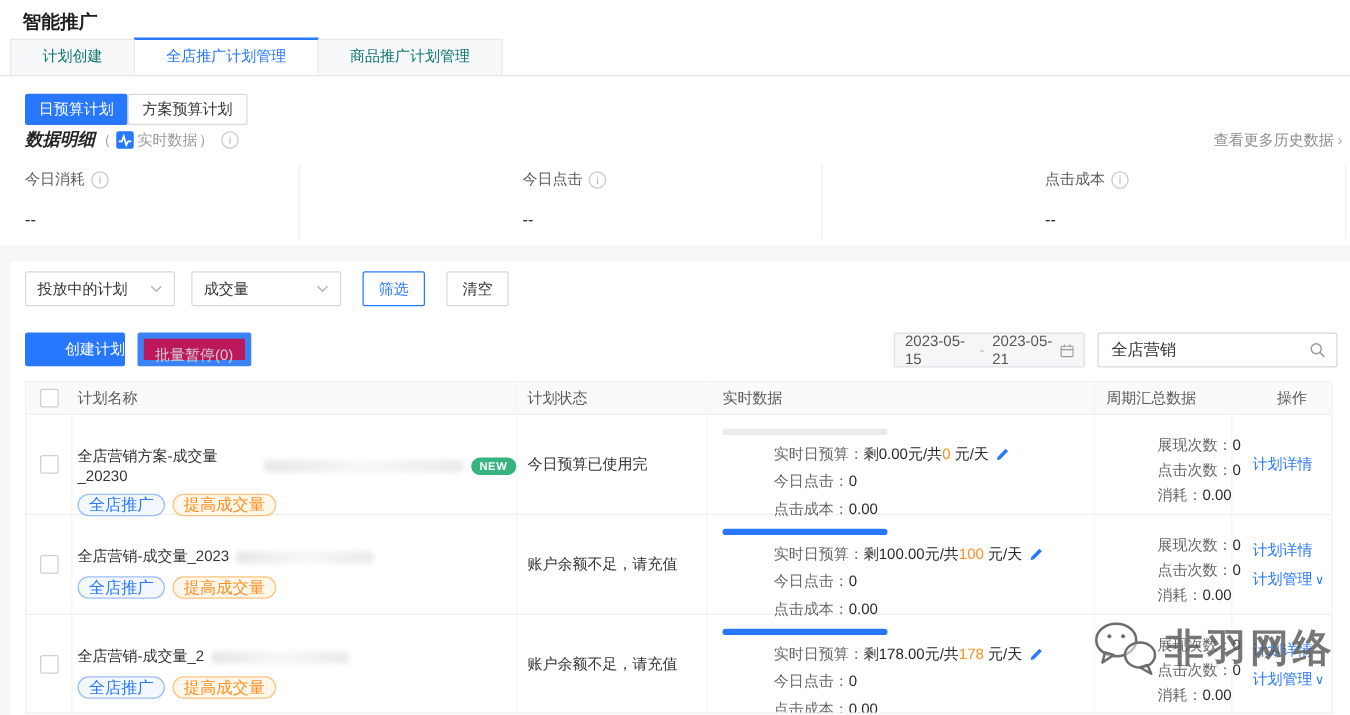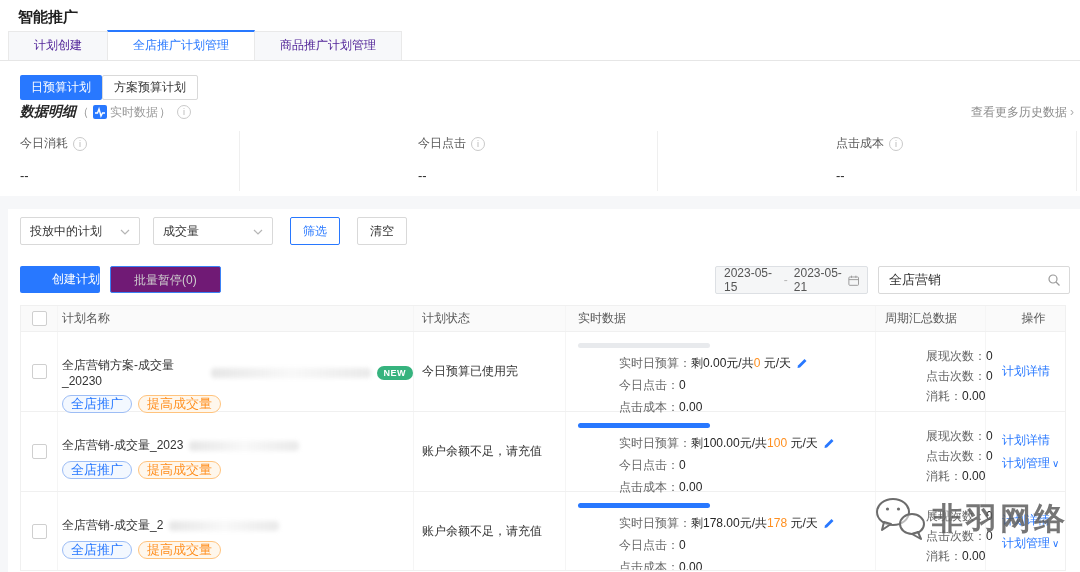--- a/index.html
+++ b/index.html
@@ -3,21 +3,21 @@
 <meta charset="utf-8">
 <style>
   html,body{margin:0;padding:0;background:#fff;}
   .screen{position:relative;width:1080px;height:572px;background:#fff;overflow:hidden;
     font-family:"Liberation Sans","DejaVu Sans",sans-serif;font-size:12px;color:#333;}
   
   .page-title{position:absolute;left:18px;top:8px;font-size:15px;font-weight:bold;color:#1f1f1f;}
   .tabbar{position:absolute;left:0;top:31px;width:1080px;height:30px;border-bottom:1px solid #e6e6e6;
     box-sizing:border-box;display:flex;align-items:flex-end;padding-left:8px;}
   .tab{box-sizing:border-box;height:29px;line-height:27px;padding:0 25px;background:#f7f8fa;
-    border:1px solid #e9e9e9;border-bottom:none;margin-right:-1px;color:#4c1d95;cursor:pointer;}
+    border:1px solid #e9e9e9;border-bottom:none;margin-right:-1px;color:#0f766e;cursor:pointer;}
   .tab.active{background:#fff;color:#2878ff;border-top:2px solid #2878ff;height:30px;line-height:26px;
     position:relative;z-index:2;}
   
   .subtabs{position:absolute;left:20px;top:75px;display:flex;}
   .subtab{box-sizing:border-box;height:25px;line-height:25px;padding:0 11px;cursor:pointer;}
   .subtab.active{background:#2878ff;color:#fff;border-radius:2px;}
   .subtab.plain{background:#fff;border:1px solid #d9d9d9;border-radius:2px;line-height:23px;color:#333;}
   
   .section-head{position:absolute;left:20px;top:102px;right:6px;height:20px;display:flex;align-items:center;}
   .sec-title{font-size:14px;font-weight:bold;color:#262626;font-style:italic;}
@@ -45,22 +45,22 @@
     background:#fff;display:flex;align-items:center;justify-content:space-between;padding:0 9px;cursor:pointer;}
   .select + .select{margin-left:13px;}
   .chev{color:#bbb;font-size:10px;}
   .btn{box-sizing:border-box;height:28px;line-height:26px;border-radius:2px;padding:0 12px;cursor:pointer;background:#fff;}
   .btn.blue-outline{border:1px solid #2878ff;color:#2878ff;margin-left:17px;}
   .btn.gray-outline{border:1px solid #d9d9d9;color:#333;margin-left:17px;}
   
   .action-row{position:absolute;left:20px;top:266px;right:10px;height:28px;}
   .btn-primary{position:absolute;left:0;top:0;width:80px;height:27px;line-height:27px;background:#2878ff;
     color:#fff;text-align:right;border-radius:2px;cursor:pointer;}
-  .btn-disabled{position:absolute;left:90px;top:0;height:27px;line-height:27px;background:#701a75;
-    border:1px solid #3b82f6;color:#cfcfcf;text-align:center;border-radius:2px;padding:0 23px;box-sizing:border-box;}
+  .btn-disabled{position:absolute;left:90px;top:0;height:27px;line-height:27px;background:#be185d;
+    border:5px solid #3b82f6;color:#cfcfcf;text-align:center;border-radius:2px;padding:0 9px;box-sizing:border-box;}
   .date-range{position:absolute;right:202px;top:0;width:153px;height:28px;box-sizing:border-box;
     background:#f5f6f7;border:1px solid #dde0e4;border-radius:2px;display:flex;align-items:center;
     padding:0 8px;color:#555;cursor:pointer;}
   .date-sep{color:#b5b5b5;margin:0 6px;}
   .date-range svg{margin-left:auto;}
   .searchbox{position:absolute;right:0;top:0;width:192px;height:28px;box-sizing:border-box;background:#fff;
     border:1px solid #d9d9d9;border-radius:2px;display:flex;align-items:center;padding:0 8px;}
   .searchbox input{border:none;outline:none;flex:1;font-size:13px;color:#333;background:transparent;
     font-family:inherit;min-width:0;}
   

